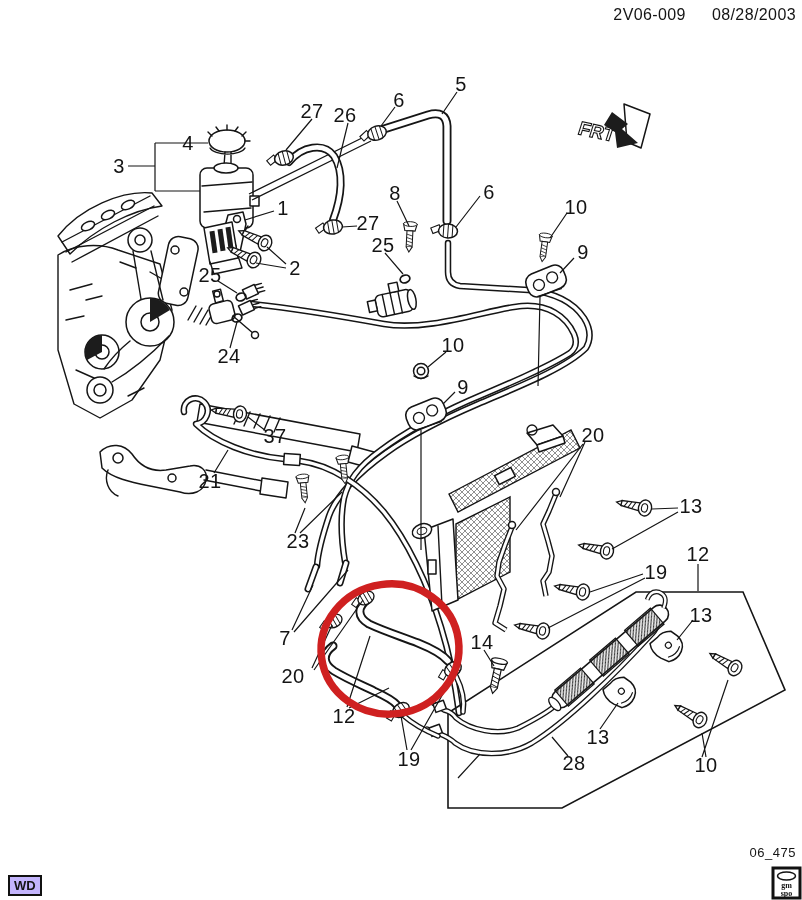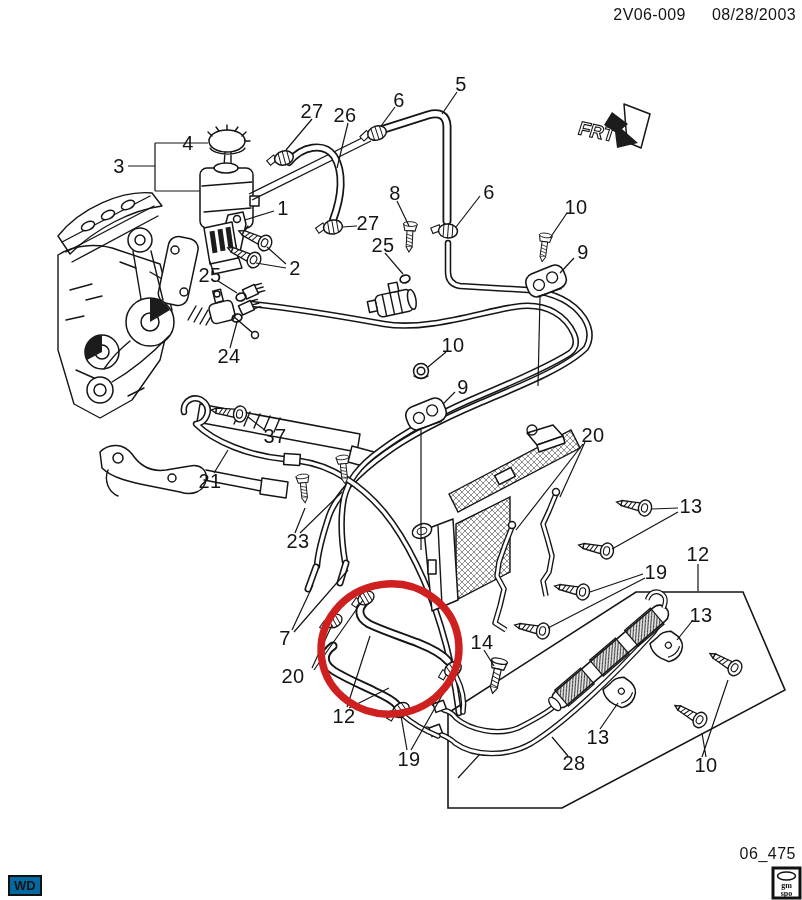--- a/index.html
+++ b/index.html
@@ -3,23 +3,23 @@
 <meta charset="utf-8">
 <style>
   html,body{margin:0;padding:0;background:#fff;}
   #stage{position:relative;width:802px;height:900px;background:#ffffff;overflow:hidden;
          font-family:"Liberation Sans",sans-serif;color:#151515;}
   #art{position:absolute;left:0;top:0;}
   .co{position:absolute;transform:translate(-50%,-50%);font-size:20px;line-height:1;
       color:#141414;letter-spacing:0.3px;}
   #hdr{position:absolute;top:6px;right:6px;font-size:16px;letter-spacing:0.4px;
        display:flex;gap:26px;}
-  #sheet{position:absolute;top:845px;right:6px;font-size:16px;letter-spacing:0.5px;}
+  #sheet{position:absolute;top:845px;right:6px;font-size:13px;letter-spacing:0.5px;}
   #wdbox{position:absolute;left:8px;top:875px;border:2.5px solid #111;padding:1px 4px;
-         font-size:13px;font-weight:bold;background:#0369a1;}
+         font-size:13px;font-weight:bold;background:#c4b5fd;}
   .tO{fill:none;stroke:#151515;stroke-linecap:round;stroke-linejoin:round;}
   .tI{fill:none;stroke:#ffffff;stroke-linecap:round;stroke-linejoin:round;}
   .ln{fill:none;stroke:#151515;stroke-width:1.2;}
   .pt{fill:#ffffff;stroke:#151515;stroke-width:1.5;stroke-linejoin:round;}
   .sk{fill:none;stroke:#151515;stroke-width:1.4;stroke-linecap:round;stroke-linejoin:round;}
 </style>
 </head>
 <body>
 
 <div id="stage">

